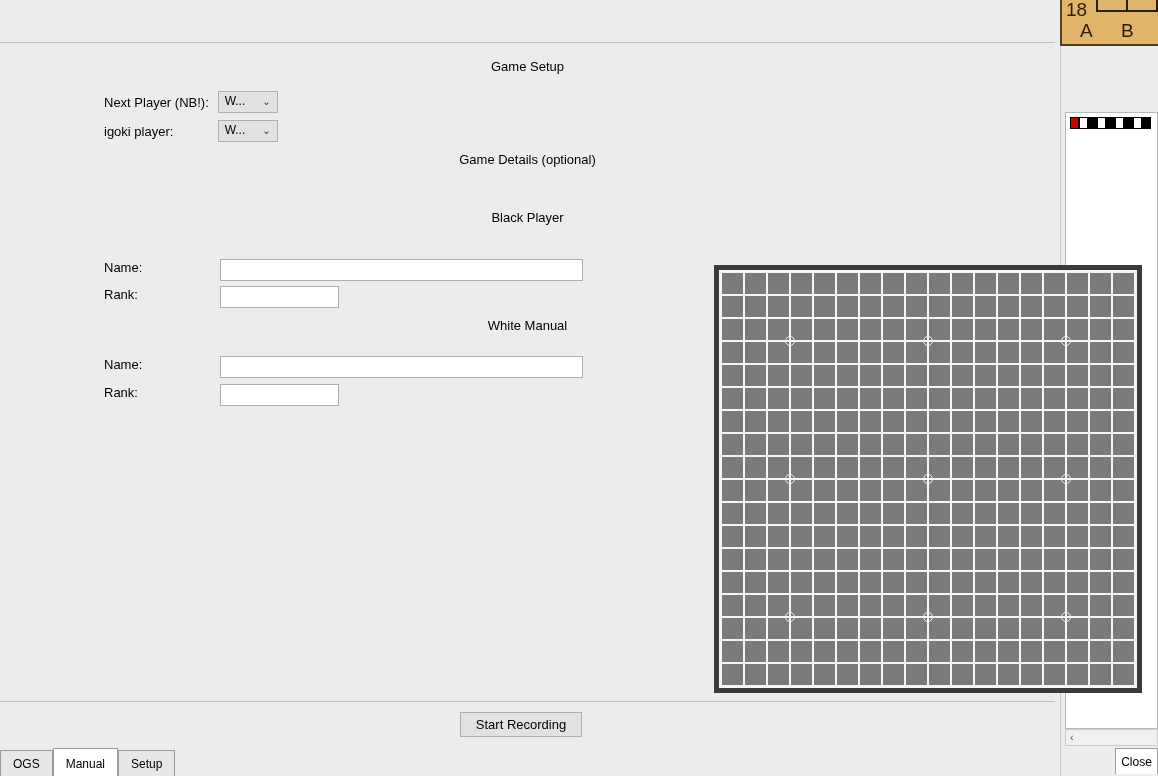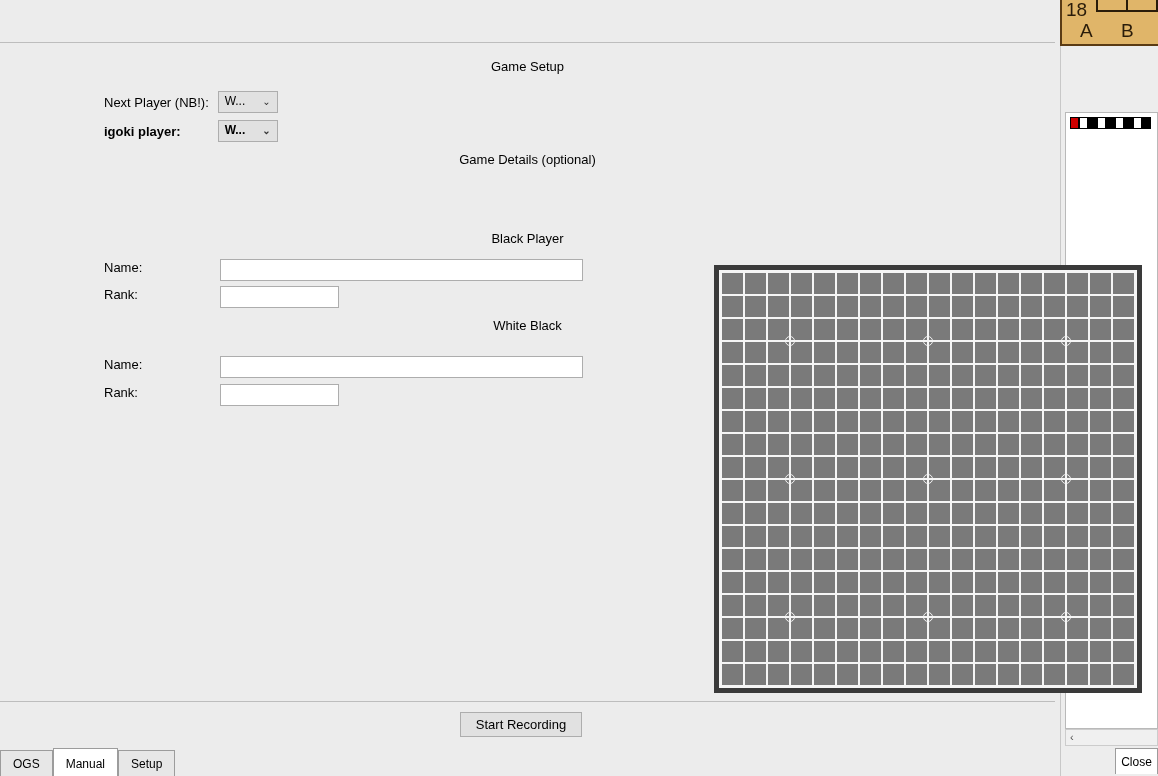--- a/index.html
+++ b/index.html
@@ -98,39 +98,39 @@
     position:absolute; left:447px; top:6px; width:147px; height:25px;
     text-align:center; line-height:15px;
   }
   .hline { position:absolute; left:0; height:1px; width:100%; background:#bdbdbd; }
   .hline.top1 { top:42px; }
   .hline.top2 { top:701px; }
 
   .section-title { position:absolute; width:100%; text-align:center; font-size:13px; color:#000; }
   .title-setup { top:59px; }
   .title-details { top:152px; }
-  .title-black { top:231px; }
+  .title-black { top:210px; }
   .title-white { top:318px; }
 
   .form-row { position:absolute; left:104px; width:900px; height:26px; }
   .form-label { display:inline-block; width:110px; font-size:13px; vertical-align:middle; }
   .dd {
     display:inline-block; width:60px; height:22px;
     background:#e1e1e1; border:1px solid #adadad;
     position:relative; vertical-align:middle; cursor:default;
   }
   .dd span.val { position:absolute; left:6px; top:2px; font-size:12px; }
   .dd span.chev { position:absolute; right:6px; top:4px; font-size:10px; color:#333; }
 
   input.text {
     height:22px; border:1px solid #adadad;
     background:#fff; font-size:13px; padding:2px 4px;
   }
   .row-nextplayer { top:91px; }
-  .row-igoki { top:120px;font-weight:bold; }
+  .row-igoki { top:120px; }
   .row-gamename { top:191px; }
   .row-gamename .form-label { width:114px; }
   .row-gamename input { width:725px; position:absolute; left:116px; top:0; }
 
   .row-bname { top:259px; }
   .row-brank { top:286px; }
   .row-wname { top:356px; }
   .row-wrank { top:384px; }
   .row-bname .form-label, .row-brank .form-label,
   .row-wname .form-label, .row-wrank .form-label { width:114px; }
@@ -241,21 +241,21 @@
 
     <div class="form-row row-bname">
       <span class="form-label">Name:</span>
       <input class="text" type="text" value="" style="">
     </div>
     <div class="form-row row-brank">
       <span class="form-label">Rank:</span>
       <input class="text" type="text" value="" style="">
     </div>
 
-    <div class="section-title title-white">White Black</div>
+    <div class="section-title title-white">White Manual</div>
 
     <div class="form-row row-wname">
       <span class="form-label">Name:</span>
       <input class="text" type="text" value="" style="">
     </div>
     <div class="form-row row-wrank">
       <span class="form-label">Rank:</span>
       <input class="text" type="text" value="" style="">
     </div>
 

